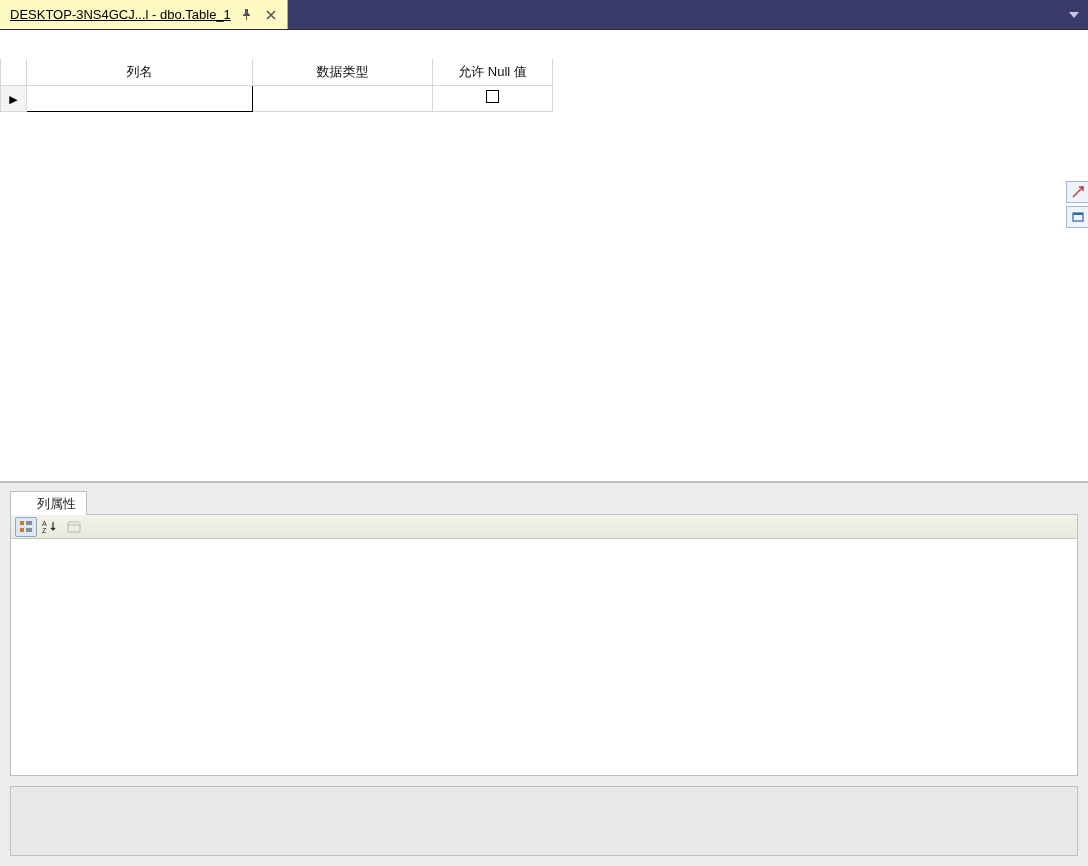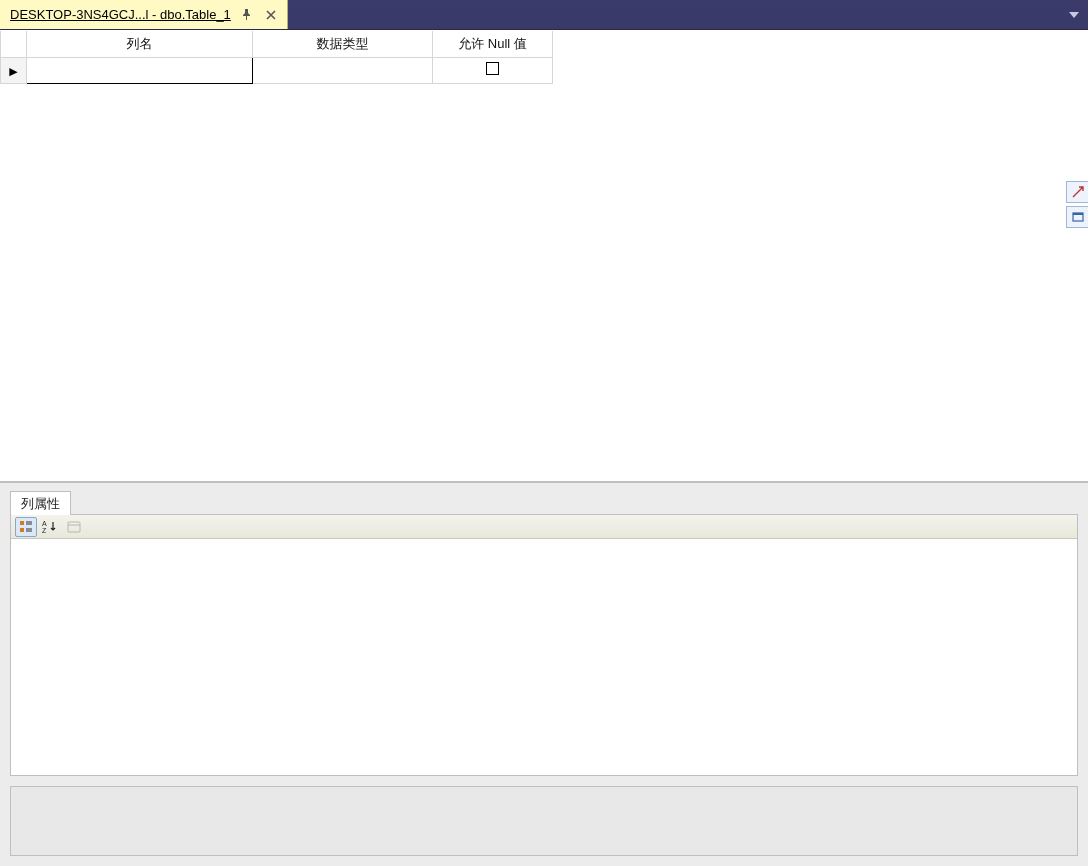--- a/index.html
+++ b/index.html
@@ -6,39 +6,39 @@
   html, body { margin: 0; padding: 0; font-family: "Microsoft YaHei", "Segoe UI", Tahoma, sans-serif; font-size: 13px; }
   .frame { width: 1088px; height: 866px; position: relative; display: flex; flex-direction: column; }
   .titlebar { height: 30px; background: linear-gradient(#3b3b6b,#3a3a69); border-bottom: 1px solid #28284a; display: flex; align-items: stretch; }
   .tab { display: inline-flex; align-items: center; background: #fff9c4; color: #000; padding: 0 8px 0 10px; gap: 8px; border-right: 1px solid #b5b569; }
   .tab .lbl { line-height: 30px; text-decoration: underline; }
   .tab .pin, .tab .close { display: inline-flex; align-items: center; justify-content: center; width: 16px; height: 16px; color: #555; cursor: pointer; }
   .titlebar-fill { flex: 1; }
   .dropdown-caret { width: 28px; display: flex; align-items: center; justify-content: center; color: #c8c8e6; cursor: pointer; }
   .top-body { flex: 1; display: flex; flex-direction: column; border-top: 1px solid #fff; }
   .grid-area { height: 450px; background: #fff; overflow: auto; position: relative; }
-  table.design { border-collapse: collapse; }
+  table.design { border-collapse: collapse; margin-top: 28px; }
   table.design th, table.design td { border: 1px solid #d6d6d6; font-weight: normal; color: #111; }
   table.design th { background: #ffffff; border-top: none; height: 26px; text-align: center; }
   .row-sel { width: 26px; background: #f4f4f4; text-align: center; }
   .row-sel-body { width: 26px; background: #f4f4f4; border-left: none; text-align: center; }
   .colname { width: 226px; }
   .coltype { width: 180px; }
   .colnull { width: 120px; text-align: center; }
   .data-row td { height: 26px; }
   .edit-cell { border: 1px solid #000 !important; }
   .row-pointer { font-size: 11px; color: #000; }
   .chk { width: 13px; height: 13px; border: 1px solid #000; display: inline-block; background: #fff; }
 
   .side-tabs { position: absolute; right: 0; top: 150px; width: 22px; display: flex; flex-direction: column; gap: 3px; }
   .side-tab { height: 22px; background: #eef3fb; border: 1px solid #9db7d8; border-right: none; display: flex; align-items: center; justify-content: center; }
 
   .prop-pane { flex: 1; border-top: 2px solid #bfbfbf; background: #ececec; padding: 8px 10px 10px 10px; display: flex; flex-direction: column; }
   .prop-tabs { display: flex; }
-  .prop-tab { background: #fff; border: 1px solid #bfbfbf; border-bottom: none; padding: 3px 10px 2px 10px; font-size: 13px; color: #222; margin-bottom: -1px; z-index: 2; }
+  .prop-tab { background: #fff; border: 1px solid #bfbfbf; border-bottom: none; padding: 3px 10px 2px 26px; font-size: 13px; color: #222; margin-bottom: -1px; z-index: 2; }
   .prop-body { flex: 1; border: 1px solid #bfbfbf; background: #fff; display: flex; flex-direction: column; }
   .prop-toolbar { height: 24px; background: linear-gradient(#f3f3ec,#e8e8db); border-bottom: 1px solid #c9c9b9; display: flex; align-items: center; padding: 0 4px; gap: 2px; }
   .tbtn { width: 22px; height: 20px; display: inline-flex; align-items: center; justify-content: center; border: 1px solid transparent; border-radius: 2px; cursor: pointer; }
   .tbtn.active { border-color: #8aa7c7; background: #dbe8f7; }
   .tbtn.disabled { opacity: 0.45; cursor: default; }
   .prop-grid-area { flex: 1; background: #fff; }
   .prop-desc { height: 70px; border: 1px solid #bfbfbf; background: #e8e8e8; margin-top: 10px; }
   svg { display: block; }
 </style>
 </head>

